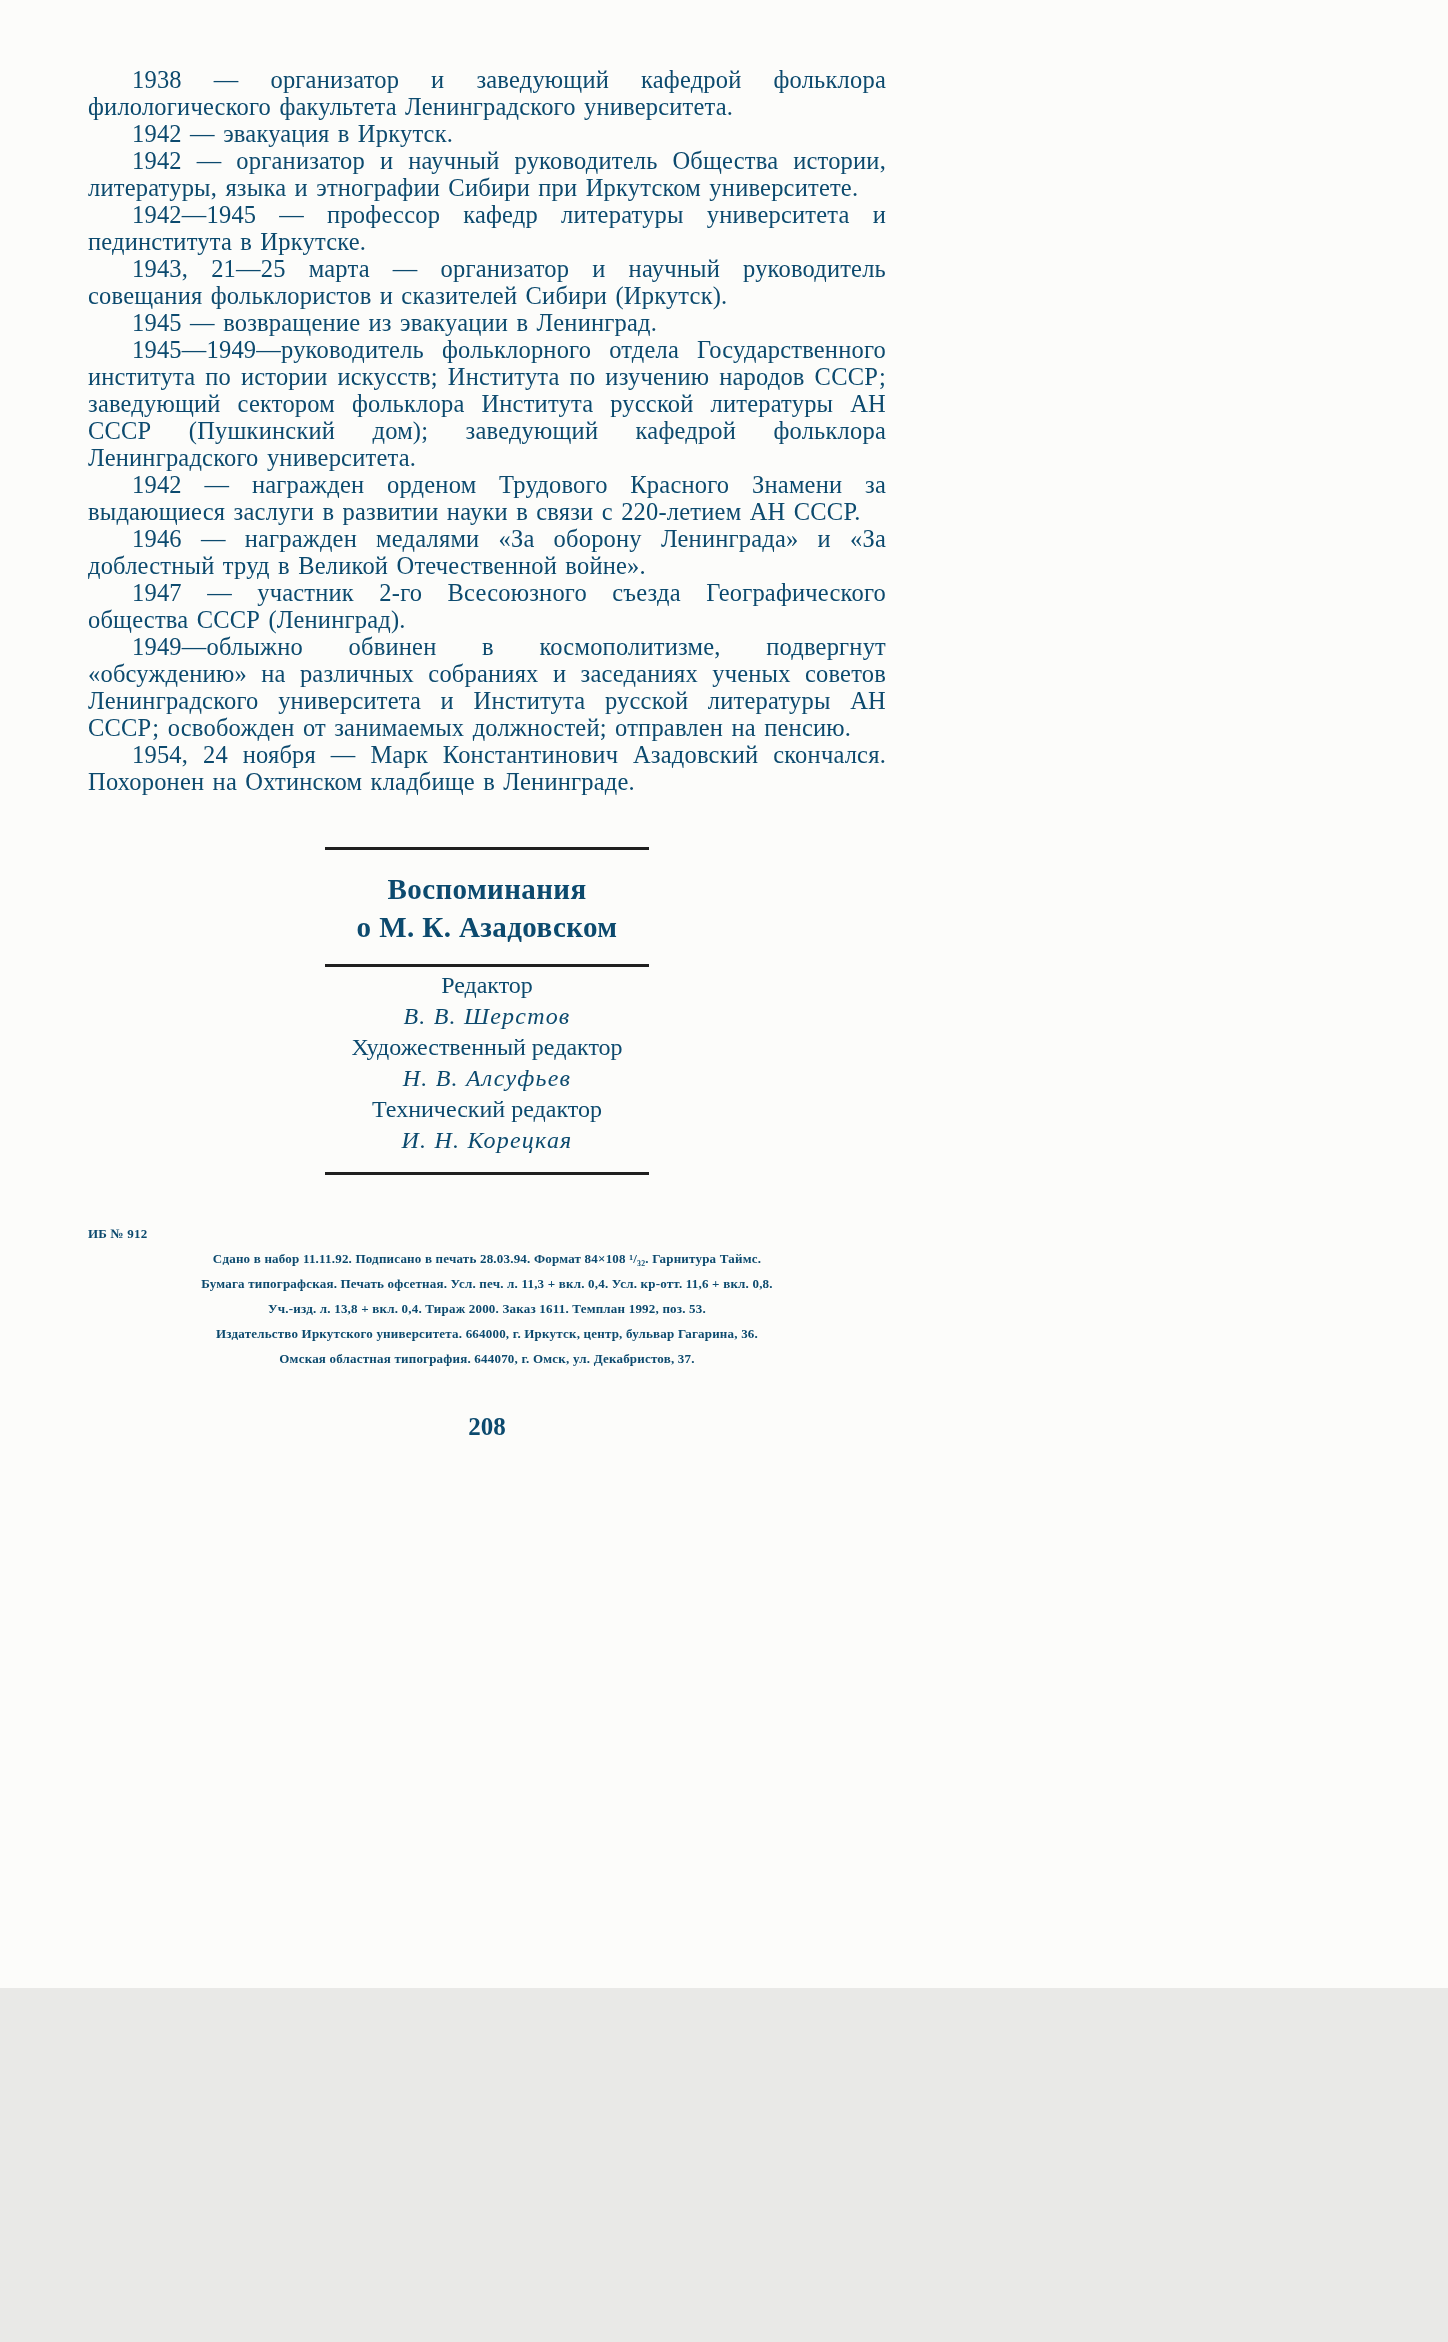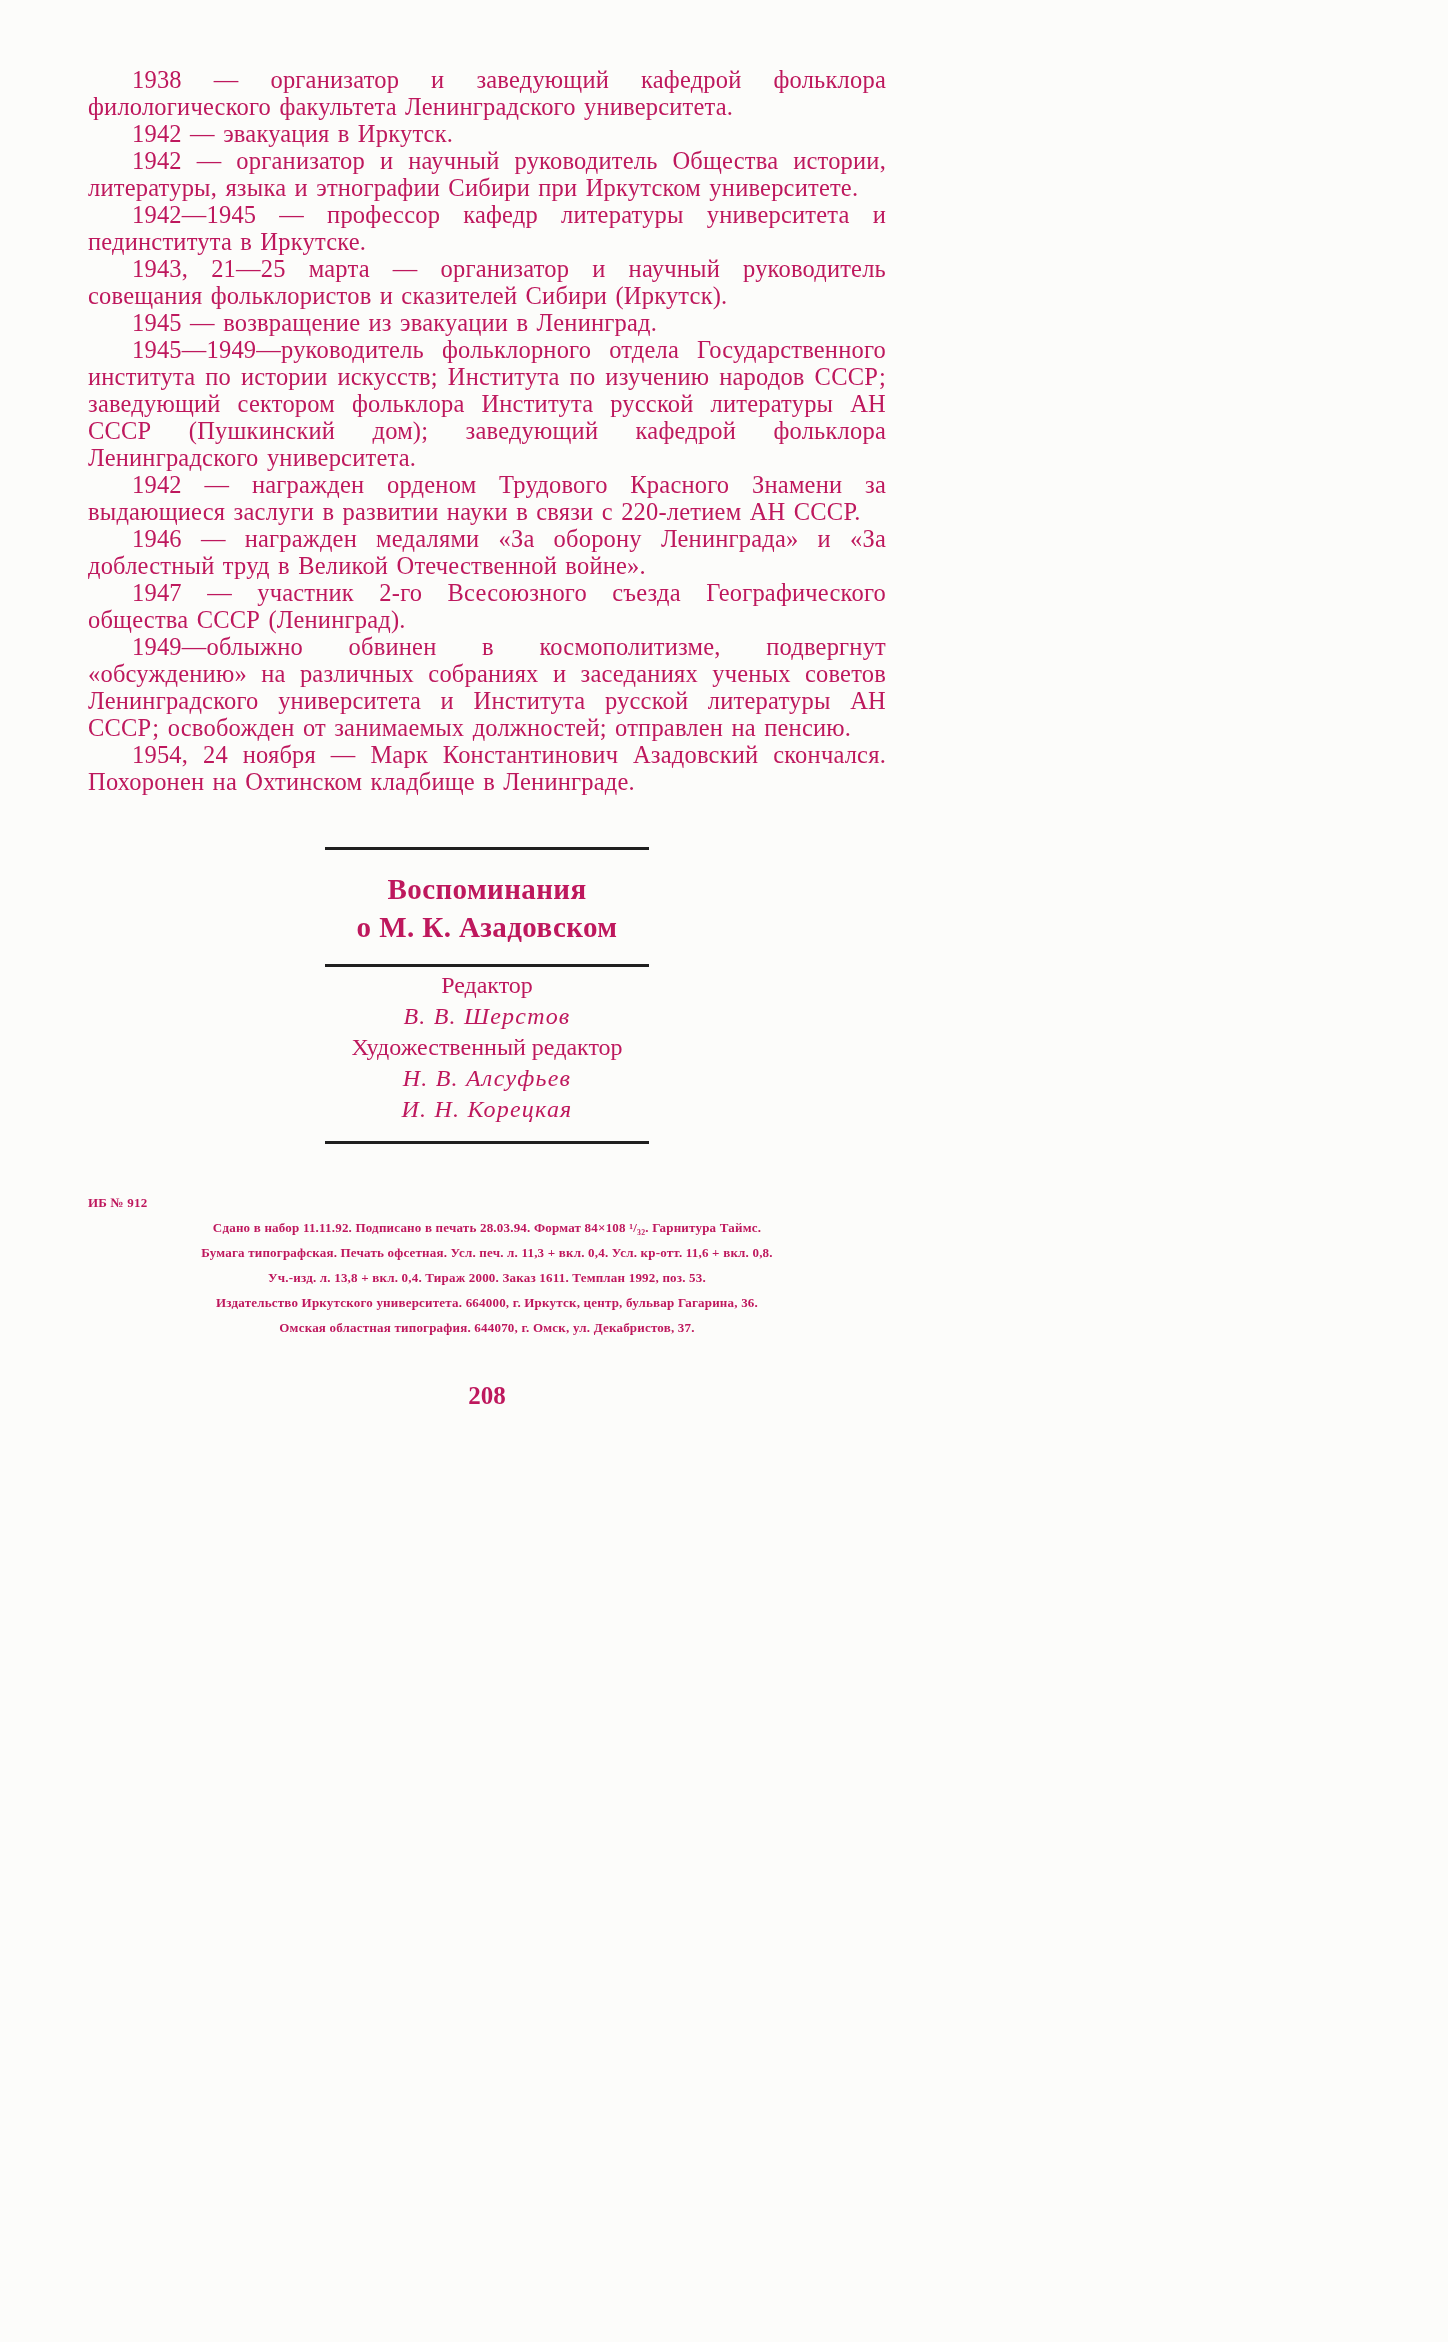--- a/index.html
+++ b/index.html
@@ -3,24 +3,24 @@
 <meta charset="utf-8">
 <style>
   html, body {
     margin: 0;
     padding: 0;
     background: #e9e9e7;
   }
   .page {
     position: relative;
     width: 1448px;
-    height: 2342px;
+    height: 1988px;
     margin: 0 auto;
     background: #fcfcfa;
-    color: #be185d;
+    color: #0c4a6e;
     font-family: "Liberation Serif", "DejaVu Serif", serif;
     overflow: hidden;
   }
   .content {
     position: absolute;
     left: 88px;
     top: 66px;
     width: 798px;
   }
   
@@ -117,20 +117,21 @@
       <div class="title-line">о М. К. Азадовском</div>
     </div>
 
     <div class="rule rule-mid"></div>
 
     <div class="staff">
       <div class="staff-role">Редактор</div>
       <div class="staff-name">В. В. Шерстов</div>
       <div class="staff-role">Художественный редактор</div>
       <div class="staff-name">Н. В. Алсуфьев</div>
+      <div class="staff-role">Технический редактор</div>
       <div class="staff-name">И. Н. Корецкая</div>
     </div>
 
     <div class="rule rule-bottom"></div>
 
     <div class="colophon">
       <div class="left-line">ИБ № 912</div>
       <div>Сдано в набор 11.11.92. Подписано в печать 28.03.94. Формат 84×108 ¹/₃₂. Гарнитура Таймс.</div>
       <div>Бумага типографская. Печать офсетная. Усл. печ. л. 11,3 + вкл. 0,4. Усл. кр-отт. 11,6 + вкл. 0,8.</div>
       <div>Уч.-изд. л. 13,8 + вкл. 0,4. Тираж 2000. Заказ 1611. Темплан 1992, поз. 53.</div>

